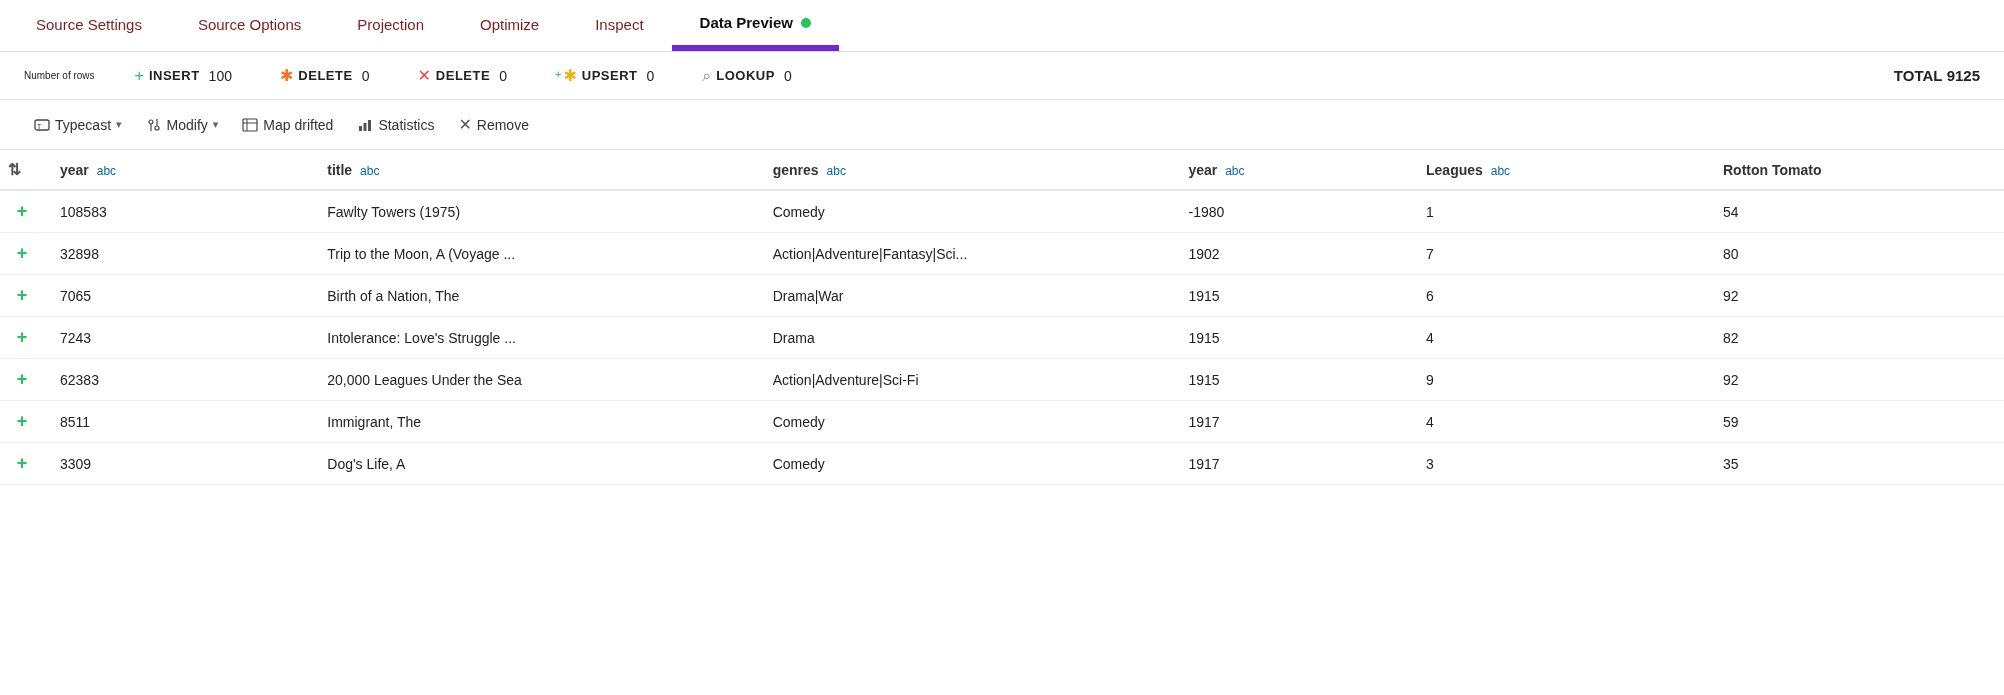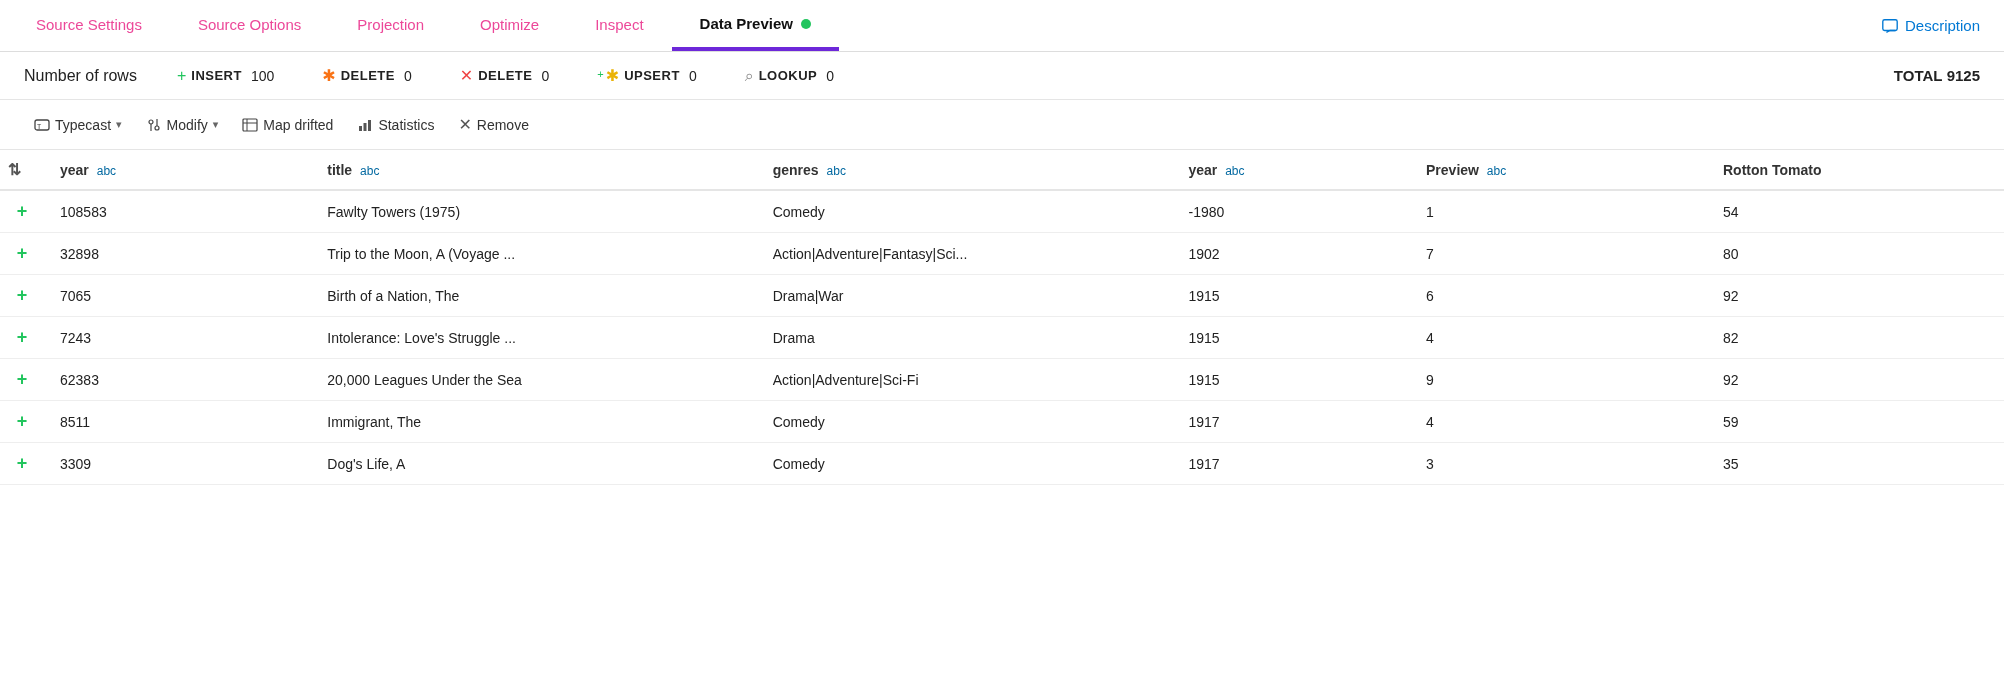--- a/index.html
+++ b/index.html
@@ -21,28 +21,28 @@
       height: 52px;
       padding: 0 8px;
       position: relative;
     }
     .nav-tab {
       display: flex;
       align-items: center;
       padding: 0 28px;
       cursor: pointer;
       font-size: 15px;
-      color: #ec4899;
+      color: #7f1d1d;
       border-bottom: 3px solid transparent;
       white-space: nowrap;
       height: 100%;
     }
     .nav-tab.active {
       color: #111;
-      border-bottom: 4px solid #6d28d9;
+      border-bottom: 6px solid #6d28d9;
       font-weight: 600;
     }
     .nav-tab .dot {
       width: 10px;
       height: 10px;
       border-radius: 50%;
       background: #22c55e;
       margin-left: 8px;
       display: inline-block;
     }
@@ -61,21 +61,21 @@
     
     .stats-bar {
       display: flex;
       align-items: center;
       padding: 14px 24px;
       border-bottom: 1px solid #e5e5e5;
       gap: 0;
       font-size: 14px;
     }
     .stats-label {
-      font-size: 16px;
+      font-size: 10px;
       font-weight: 500;
       margin-right: 40px;
     }
     .stat-item {
       display: flex;
       align-items: center;
       gap: 5px;
       margin-right: 48px;
     }
     .stat-item .stat-icon { font-size: 16px; }
@@ -167,27 +167,20 @@
   <div class="nav-tab">Source Settings</div>
   <div class="nav-tab">Source Options</div>
   <div class="nav-tab">Projection</div>
   <div class="nav-tab">Optimize</div>
   <div class="nav-tab">Inspect</div>
   <div class="nav-tab active">
     <span>Data Preview</span>
     <span class="dot"></span>
   </div>
   <div class="nav-spacer"></div>
-  <div class="description-btn">
-    <svg viewBox="0 0 20 20" fill="none" stroke="#0078d4" stroke-width="1.5">
-      <rect x="2" y="3" width="16" height="12" rx="2"></rect>
-      <path d="M6 17l4-2h6"></path>
-    </svg>
-    <span>Description</span>
-  </div>
 </nav>
 
 <div class="stats-bar">
   <span class="stats-label">Number of rows</span>
 
   <div class="stat-item">
     <span class="stat-icon green">+</span>
     <span class="stat-name">INSERT</span>
     <span class="stat-val">100</span>
   </div>
@@ -286,21 +279,21 @@
         </th>
         <th style="min-width:280px;">
           <span>genres</span>
           <span class="col-type">abc</span>
         </th>
         <th style="min-width:160px;">
           <span>year</span>
           <span class="col-type">abc</span>
         </th>
         <th style="min-width:200px;">
-          <span>Preview</span>
+          <span>Leagues</span>
           <span class="col-type">abc</span>
         </th>
         <th style="min-width:200px;">
           <span>Rotton Tomato</span>
         </th>
       </tr>
     </thead>
     <tbody id="table-body">
     <tr>
           <td class="row-indicator">+</td>

